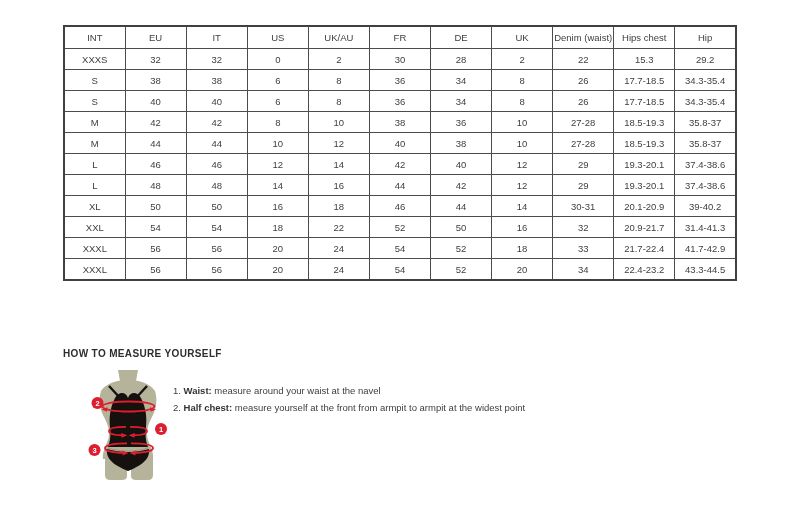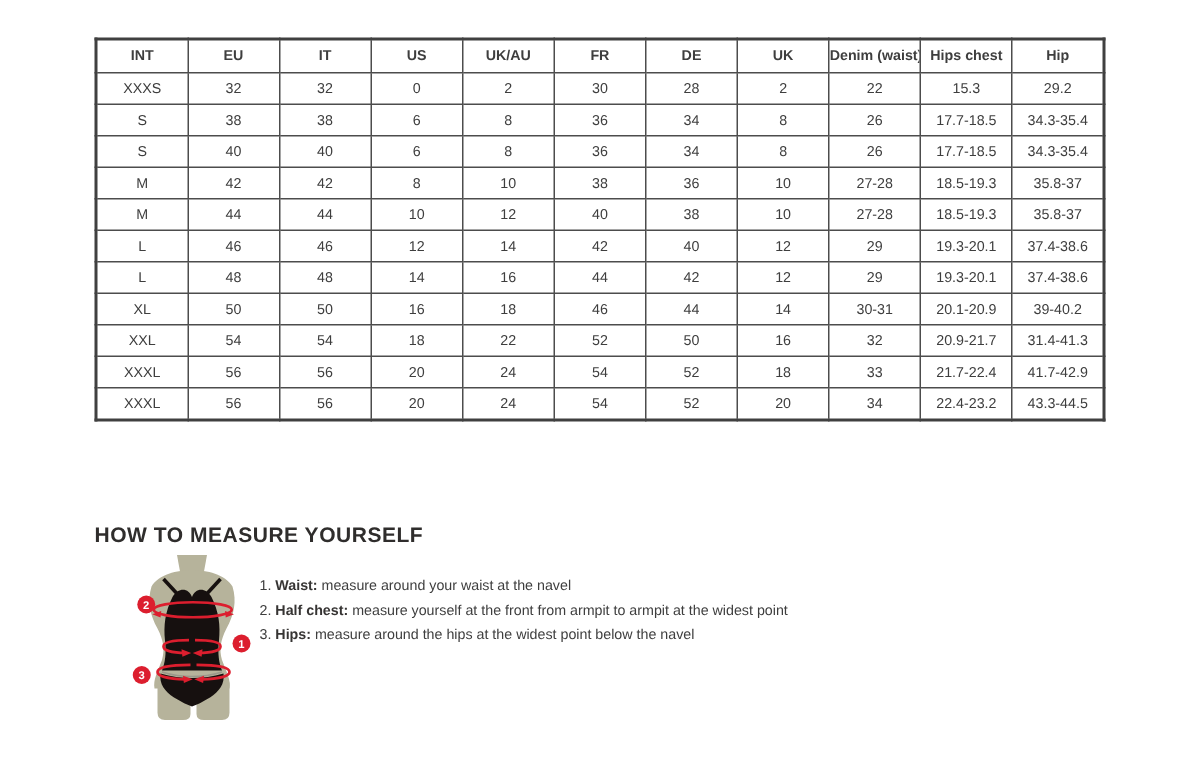--- a/index.html
+++ b/index.html
@@ -12,26 +12,26 @@
     position:absolute;left:63px;top:25px;width:674px;
     border-collapse:collapse;table-layout:fixed;
     border:2px solid #404040;
   }
   table.size-chart th, table.size-chart td{
     border:1px solid #4c4c4c;
     text-align:center;vertical-align:middle;
     padding:0;white-space:nowrap;overflow:hidden;
     color:#3e3e3e;
   }
-  table.size-chart th{height:21px;font-size:9.5px;font-weight:700;}
+  table.size-chart th{height:21px;font-size:9.5px;font-weight:400;}
   table.size-chart td{height:20px;font-size:9.5px;}
   
   .measure-heading{
     position:absolute;left:63px;top:348px;
-    font-size:14px;font-weight:700;letter-spacing:.35px;color:#2f2d2c;
+    font-size:10px;font-weight:700;letter-spacing:.35px;color:#2f2d2c;
   }
   svg.figure{position:absolute;left:88px;top:367px;width:80px;height:116px;}
   ol.steps{
     position:absolute;left:173px;top:386px;margin:0;padding:0;list-style:none;
   }
   ol.steps li{
     font-size:9.5px;line-height:10.5px;margin:0 0 6px 0;color:#3e3e3e;
   }
   ol.steps li b{font-weight:700;color:#363433;}
 </style>
@@ -252,16 +252,15 @@
       <circle cx="73" cy="62" r="6" fill="#dc1e2e"></circle>
       <text x="73" y="64.8" fill="#ffffff">1</text>
       <circle cx="6.5" cy="83" r="6" fill="#dc1e2e"></circle>
       <text x="6.5" y="85.8" fill="#ffffff">3</text>
     </g>
   </svg>
 
   <ol id="steps" class="steps">
       <li><span>1. </span><b>Waist:</b><span> measure around your waist at the navel</span></li>
       <li><span>2. </span><b>Half chest:</b><span> measure yourself at the front from armpit to armpit at the widest point</span></li>
-      <li><span>3. </span><b>Hips:</b><span> measure around the hips at the widest point below the navel</span></li>
     </ol>
 
 </div>
 
 </body></html>

